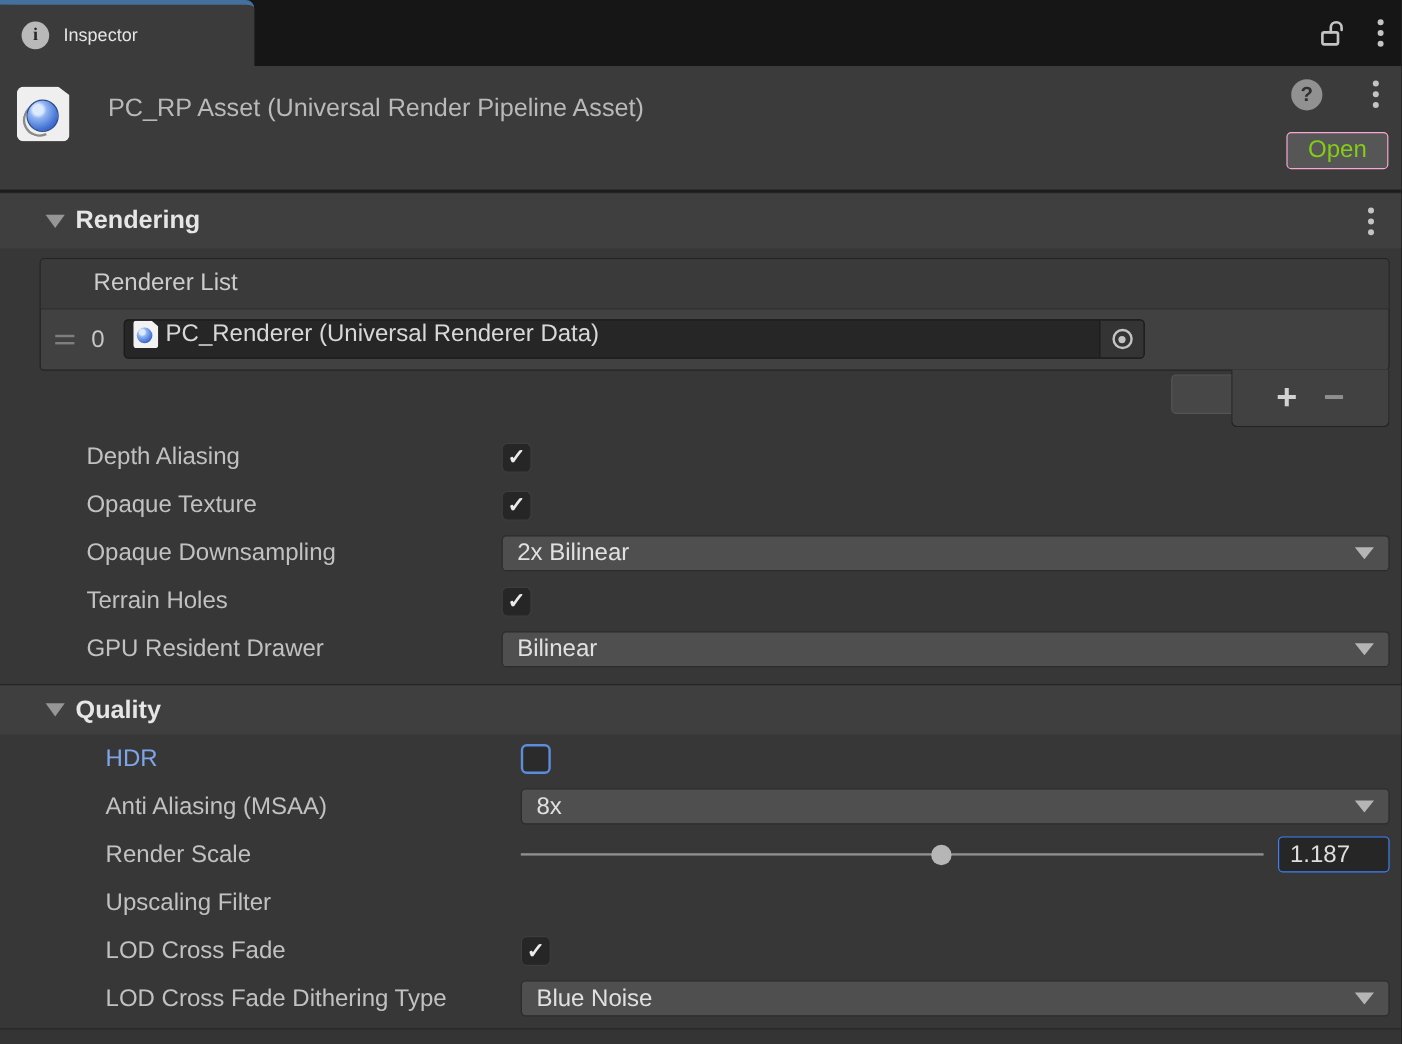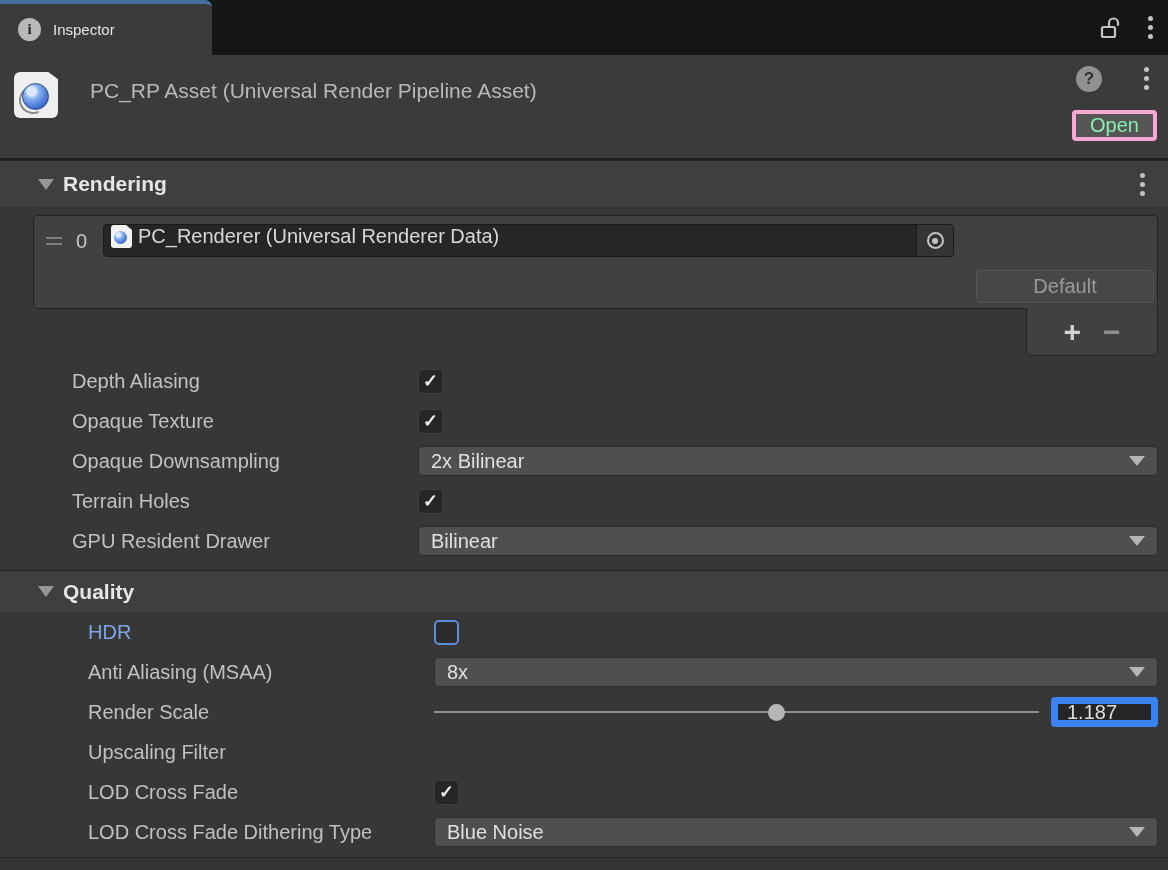--- a/index.html
+++ b/index.html
@@ -34,21 +34,21 @@
                 background:radial-gradient(circle at 35% 30%, #dce9ff 0 18%, #8fb4f2 30%, #3f6fd0 70%, #2e54a6 100%);
                 border:1px solid #274a8e; }
   .asset-icon .ring { position:absolute; left:5px; top:14px; width:28px; height:28px; border-radius:50%;
                 border:2.5px solid #8a8a8a; border-top-color:transparent; border-right-color:transparent;
                 transform:rotate(20deg); }
   .asset-title { position:absolute; left:90px; top:24px; color:#b9b9b9; font-size:21px; white-space:nowrap; }
   .help-icon { position:absolute; right:66px; top:11px; width:26px; height:26px; background:#919191;
                color:#2f2f2f; font-size:17px; cursor:pointer; }
   .header-kebab { position:absolute; right:18px; top:10px; }
   .open-btn { position:absolute; right:11px; top:55px; width:85px; height:31px; background:#565656;
-              border:4px solid #f9a8d4; border-radius:4px; color:#86efac; font-size:20px;
+              border:1px solid #f9a8d4; border-radius:4px; color:#84cc16; font-size:20px;
               display:flex; align-items:center; justify-content:center; cursor:pointer; }
 
   
   .section-header { position:absolute; left:0; right:0; height:47px; background:#3f3f3f;
                     border-top:1px solid #232323; display:flex; align-items:center; }
   .foldout-tri { width:0; height:0; border-left:8px solid transparent; border-right:8px solid transparent;
                  border-top:11px solid #969696; margin-left:38px; }
   .section-title { margin-left:9px; font-weight:bold; font-size:21px; color:#e6e6e6; }
   .section-kebab { position:absolute; right:22px; top:10px; }
 
@@ -99,21 +99,21 @@
   .dropdown { flex:1; height:30px; background:#4f4f4f; border:1px solid #2b2b2b; border-radius:4px;
               display:flex; align-items:center; padding:0 12px; cursor:pointer; color:#e0e0e0; }
   .dropdown .dd-value { flex:1; white-space:nowrap; overflow:hidden; }
   .dd-arrow { width:0; height:0; border-left:8px solid transparent; border-right:8px solid transparent;
               border-top:10px solid #b5b5b5; flex:none; }
   
   .slider-wrap { position:relative; flex:1; height:30px; cursor:pointer; }
   .slider-track { position:absolute; left:0; right:0; top:14px; height:2px; background:#8f8f8f; }
   .slider-thumb { position:absolute; top:7px; width:17px; height:17px; border-radius:50%;
                   background:#b6b6b6; margin-left:-8px; cursor:grab; }
-  .value-box { width:107px; height:30px; background:#262626; border:7px solid #3b82f6; border-radius:4px;
+  .value-box { width:93px; height:30px; background:#262626; border:1px solid #3b82f6; border-radius:4px;
                margin-left:12px; color:#dedede; display:flex; align-items:center; padding-left:9px;
                flex:none; cursor:text; }
 
   .bottom-sep { position:absolute; left:0; right:0; top:857px; height:1px; background:#232323; }
   .bottom-strip { position:absolute; left:0; right:0; top:858px; bottom:0; background:#343434; }
 </style>
 </head>
 <body>
 
 <div class="app">
@@ -143,20 +143,23 @@
     <div class="open-btn">Open</div>
   </div>
 
   <div class="section-header" style="top:160px;">
     <span class="foldout-tri"></span>
     <span class="section-title">Rendering</span>
     <div class="kebab section-kebab"></div>
   </div>
 
   <div class="rlist">
+    <div class="rlist-header">
+      <span>Renderer List</span>
+    </div>
     <div class="rlist-row">
       <div class="drag-handle"></div>
       <span class="rlist-index">0</span>
       <div class="obj-field">
         <span class="obj-icon">
             <span class="ball"></span>
           </span>
         <span class="obj-text">PC_Renderer (Universal Renderer Data)</span>
         <span class="obj-picker">
           <span class="picker-glyph"></span>

